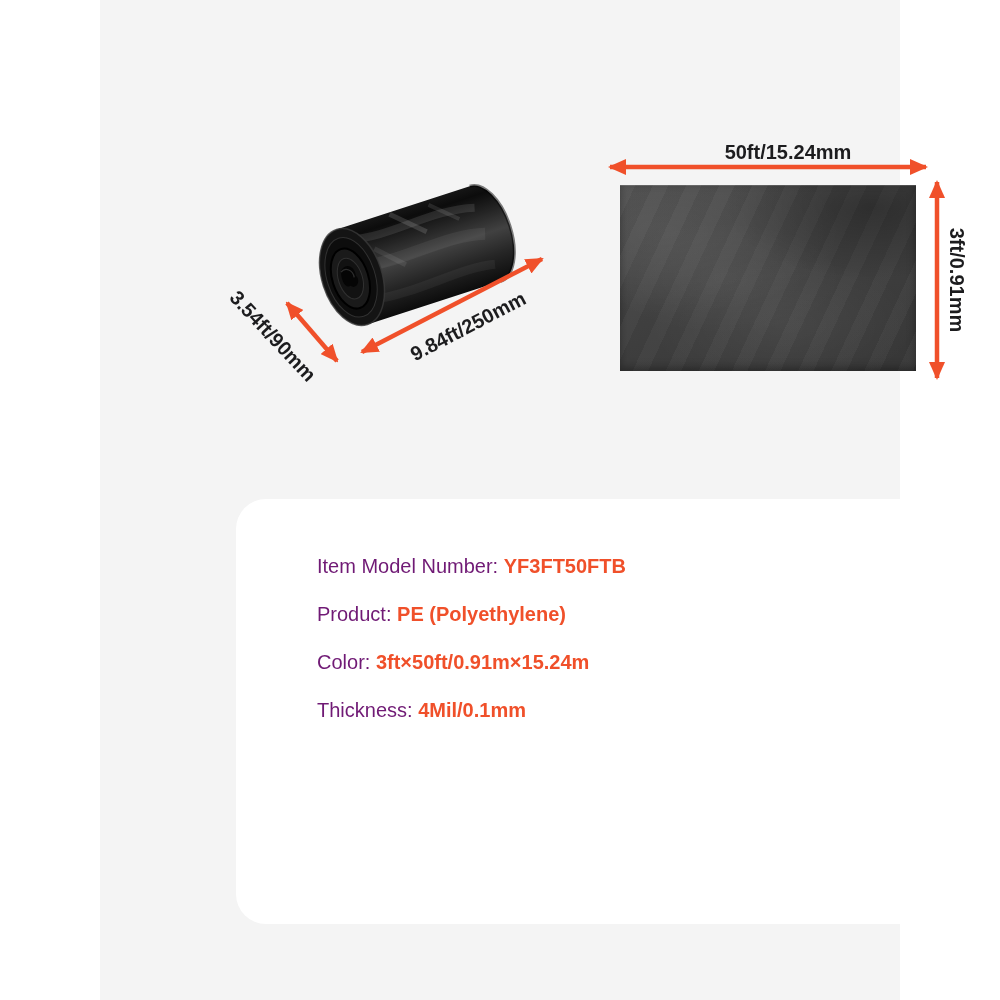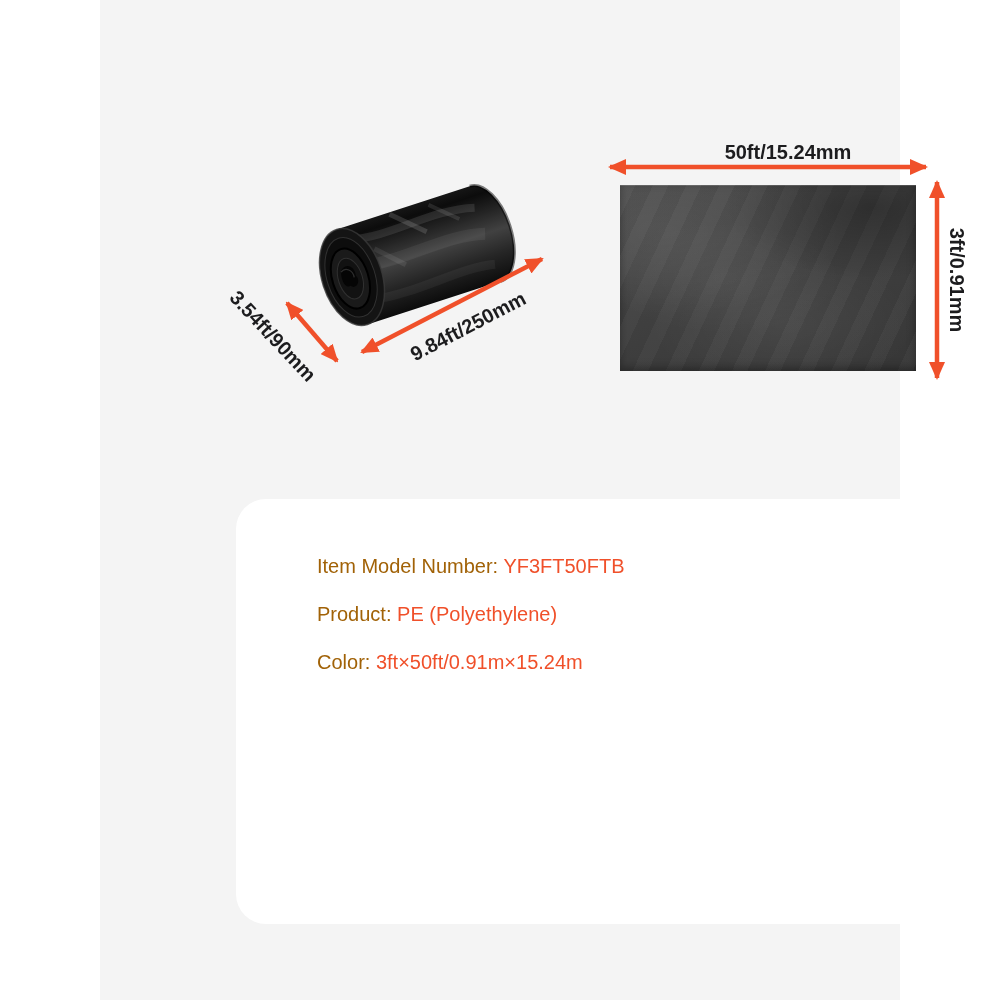--- a/index.html
+++ b/index.html
@@ -42,22 +42,22 @@
   
   .card{
     position:absolute;left:136px;top:499px;width:728px;height:425px;
     background:#ffffff;border-radius:30px;box-sizing:border-box;
     padding:57px 40px 0 81px;
   }
   .spec-row{
     font-size:20px;line-height:20px;margin-bottom:28px;color:#1c1c1e;
     white-space:nowrap;
   }
-  .spec-label{font-weight:400;color:#a16207;}
-  .spec-value{font-weight:400;color:#F0502A;}
+  .spec-label{font-weight:400;color:#701a75;}
+  .spec-value{font-weight:700;color:#F0502A;}
 </style>
 </head>
 <body>
 
 <svg width="0" height="0" style="position:absolute" aria-hidden="true">
   <defs>
     <marker id="ah" markerUnits="userSpaceOnUse" markerWidth="18" markerHeight="16" refX="16" refY="8" orient="auto-start-reverse">
       <path d="M0,0 L18,8 L0,16 Z" fill="#F0502A"></path>
     </marker>
     <linearGradient id="rollBody" gradientUnits="userSpaceOnUse" x1="0" y1="-52" x2="0" y2="52">
@@ -116,15 +116,18 @@
   <div class="card">
     <div class="spec-row">
       <span class="spec-label">Item Model Number: </span><span class="spec-value">YF3FT50FTB</span>
     </div>
     <div class="spec-row">
       <span class="spec-label">Product: </span><span class="spec-value">PE (Polyethylene)</span>
     </div>
     <div class="spec-row">
       <span class="spec-label">Color: </span><span class="spec-value">3ft×50ft/0.91m×15.24m</span>
     </div>
+    <div class="spec-row">
+      <span class="spec-label">Thickness: </span><span class="spec-value">4Mil/0.1mm</span>
+    </div>
   </div>
 
 </div>
 
 </body></html>

